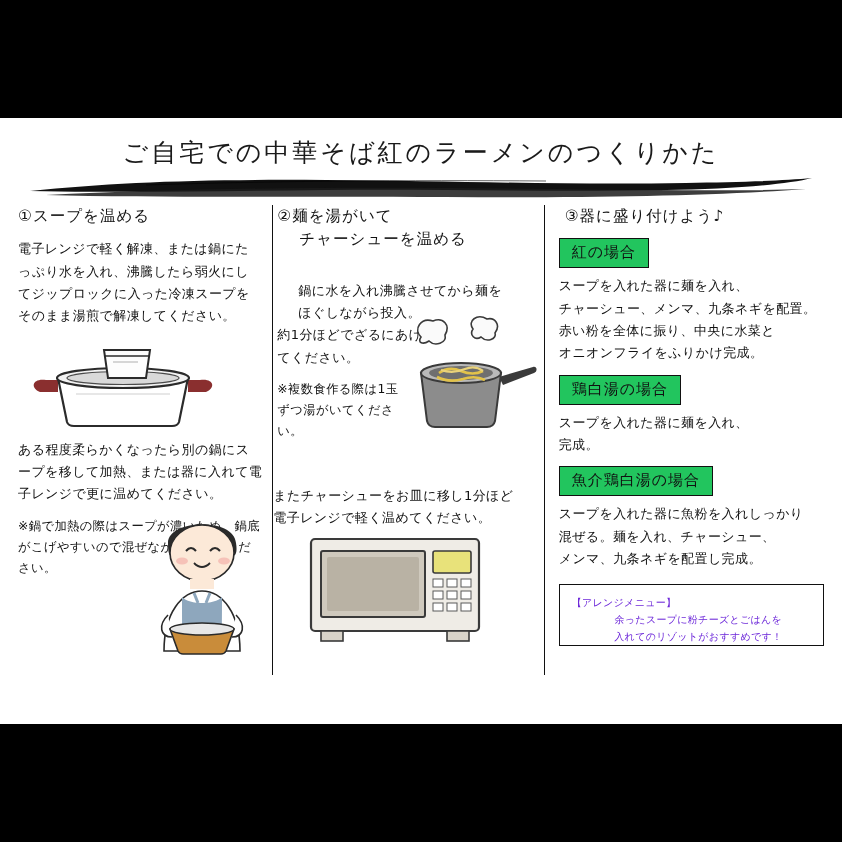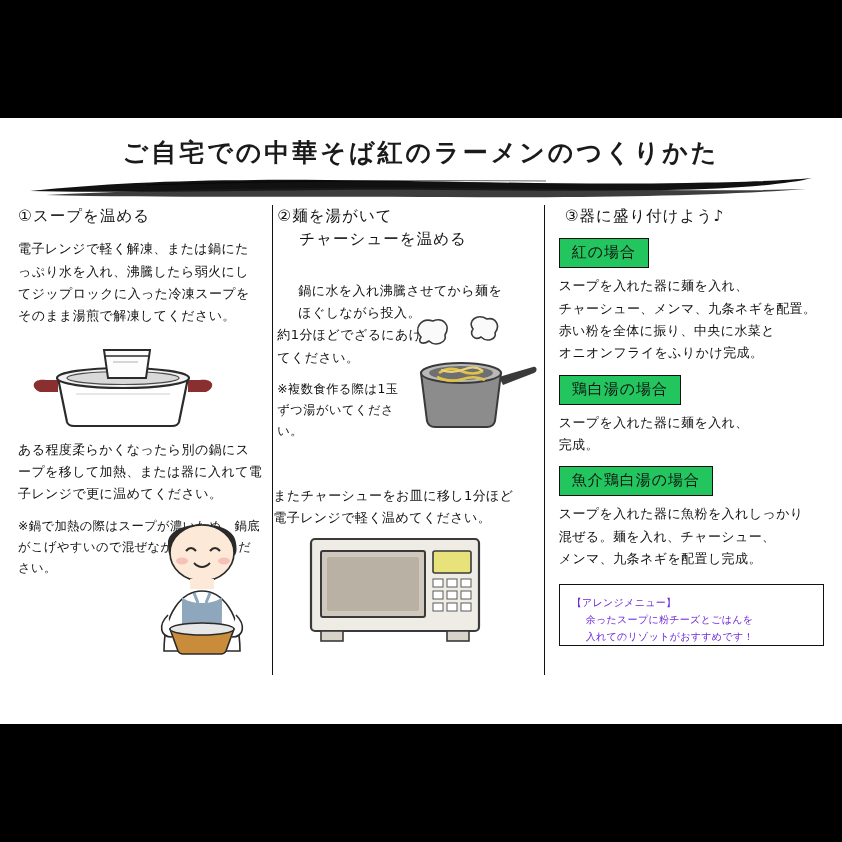--- a/index.html
+++ b/index.html
@@ -22,21 +22,21 @@
     background: #ffffff;
     box-sizing: border-box;
   }
   
   .title {
     text-align: center;
     font-size: 25px;
     letter-spacing: 3px;
     color: #1a1a1a;
     padding-top: 18px;
-    font-weight: 700;
+    font-weight: 400;
     font-family: "DejaVu Sans", "Liberation Sans", sans-serif;
   }
   .brush-rule {
     position: relative;
     width: 790px;
     height: 26px;
     margin: 6px auto 0 auto;
   }
   .brush-rule svg { display: block; }
 
@@ -92,21 +92,21 @@
   }
   .arrange-box {
     border: 1.6px solid #111;
     padding: 9px 12px 0 12px;
     margin-top: 14px;
     font-size: 10px;
     line-height: 1.7;
     letter-spacing: 0.3px;
     color: #6d28d9;
   }
-  .arrange-box .ind { padding-left: 14px; display: block; }
+  .arrange-box .ind { padding-left: 14px; display: block; text-align: center; }
 
   
   .illus { position: relative; }
   .illus svg { display: block; }
 </style>
 </head>
 <body>
 
 <div class="page">
 

